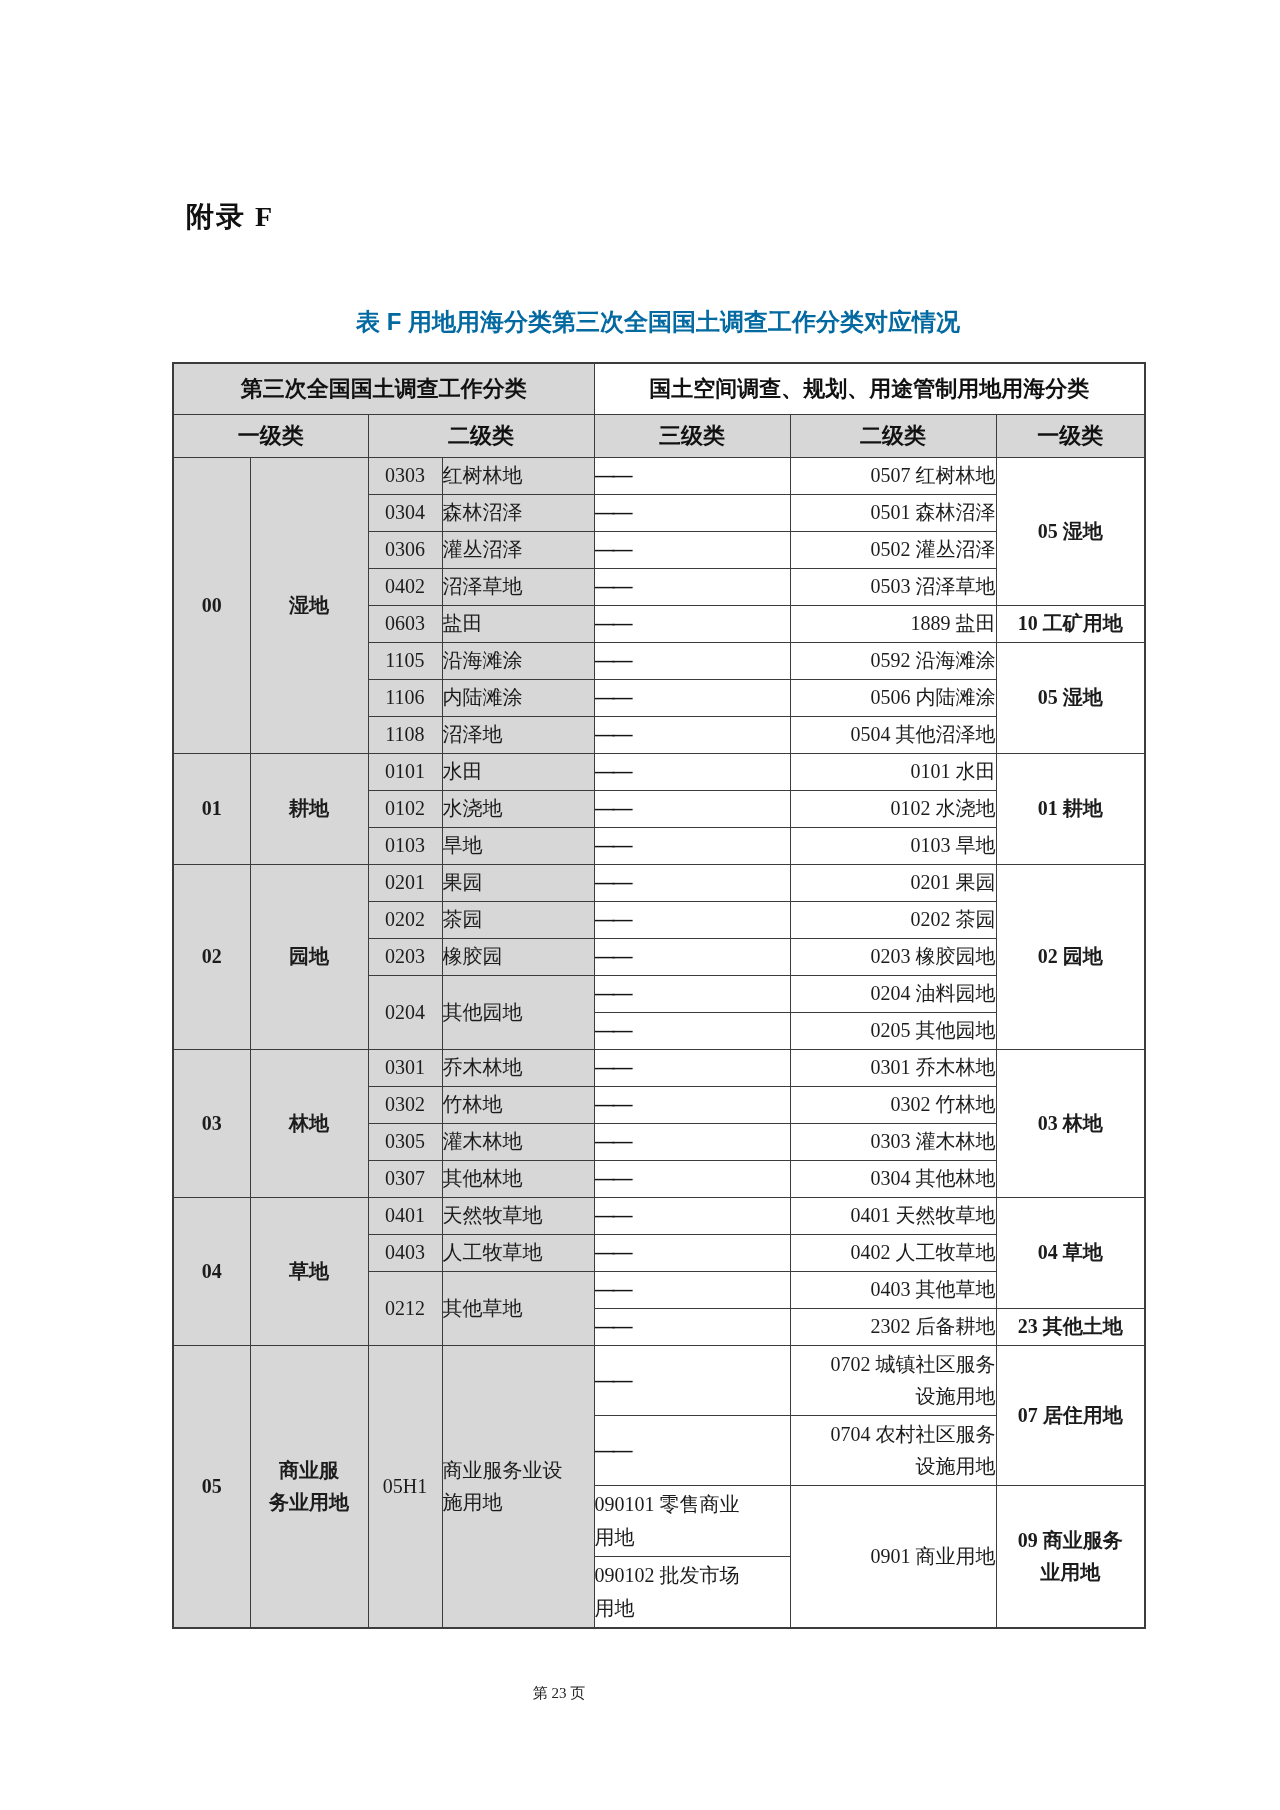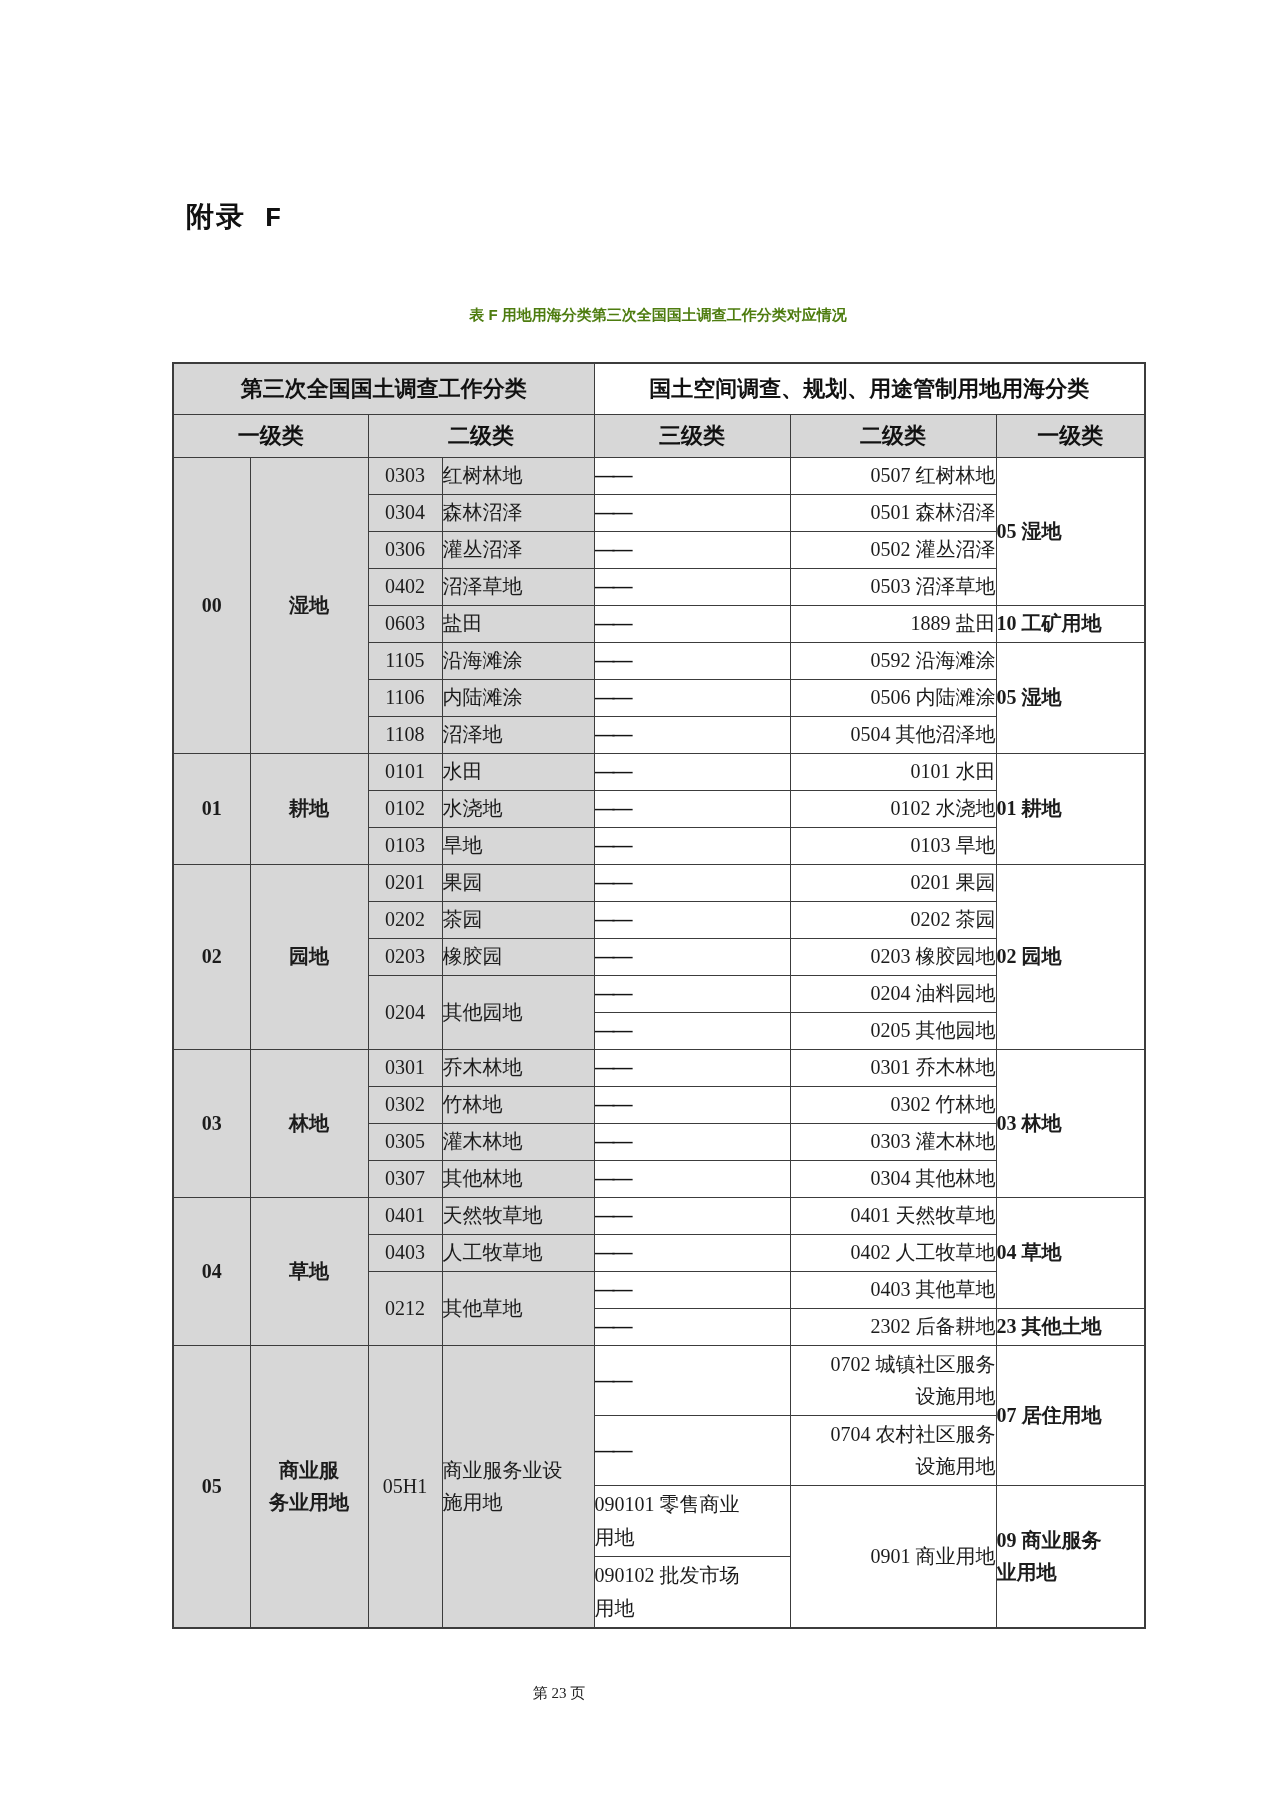--- a/index.html
+++ b/index.html
@@ -5,29 +5,29 @@
   html,body { margin:0; padding:0; }
   body {
     width:1280px; height:1810px;
     background:#ffffff;
     position:relative;
     font-family:"Liberation Serif", serif;
     color:#1c1c1c;
   }
   .appendix {
     position:absolute; left:186px; top:198px;
-    font-family:Liberation Mono, monospace;
+    font-family:Liberation Serif, serif;
     font-weight:bold; font-size:28px; letter-spacing:2px;
     color:#111;
   }
   .table-title {
     position:absolute; left:172px; top:306px; width:972px;
     text-align:center;
     font-family:"Liberation Sans", sans-serif;
-    font-weight:bold; font-size:15px; color:#4d7c0f;
+    font-weight:bold; font-size:24px; color:#0369a1;
   }
   table.cls {
     position:absolute; left:172px; top:362px; width:972px;
     border-collapse:collapse; table-layout:fixed;
     border:2px solid #3c3c3c;
   }
   .cls th, .cls td {
     border:1px solid #3c3c3c;
     vertical-align:middle;
     padding:0;
@@ -40,21 +40,21 @@
     font-size:22px; font-weight:bold; text-align:center; color:#111;
   }
   .cls td { font-size:20px; }
   .shaded { background:#d7d7d7; }
   .l1c { text-align:center; font-weight:bold; }
   .l1n { text-align:center; font-weight:bold; padding:0 20px; }
   .l2c { text-align:center;margin-left:28px; }
   .l2n { text-align:left; padding:0 12px 0 14px; }
   .t3  { text-align:left; padding:0 24px 0 16px; }
   .r2  { text-align:right; padding:0 6px 0 12px; }
-  .r1  { text-align:left; font-weight:bold; padding:0 14px 0 10px; }
+  .r1  { text-align:center; font-weight:bold; padding:0 14px 0 10px; }
   .dash { font-weight:bold; letter-spacing:-2px; color:#151515; }
   .lb { border-bottom-color:#9a9a9a; }
   .page-footer {
     position:absolute; left:0; top:1684px; width:1118px;
     text-align:center; font-size:15px; color:#222;
   }
 </style>
 </head>
 <body>
 

